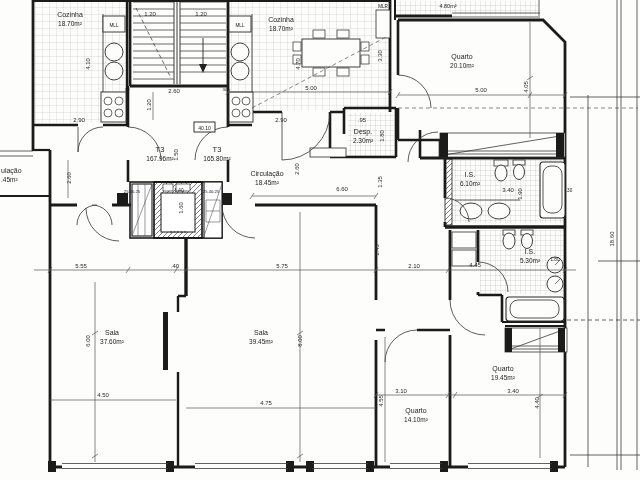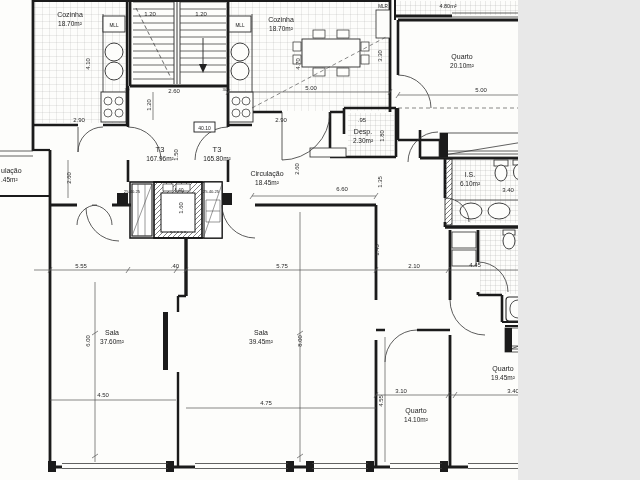--- a/index.html
+++ b/index.html
@@ -1,16 +1,16 @@
 <!DOCTYPE html>
 <html><head>
 <meta charset="utf-8">
 <style>
   html,body{margin:0;padding:0;background:#e8e8e8;}
-  #stage{width:518px;height:480px;background:#fdfdfb;position:relative;overflow:hidden;
+  #stage{width:640px;height:480px;background:#fdfdfb;position:relative;overflow:hidden;
          font-family:"Liberation Sans", sans-serif;}
   svg{display:block}
   text{fill:#1d1d1d;font-family:"Liberation Sans", sans-serif;}
   .rm{font-size:7px;}
   .ar{font-size:6.5px;}
   .dm{font-size:6px;fill:#2a2a2a;}
   .tn{font-size:4.6px;fill:#222;}
   .t3{font-size:7.5px;}
   .wall{stroke:#1b1b1b;fill:none;}
   .thin{stroke:#3a3a3a;fill:none;}

